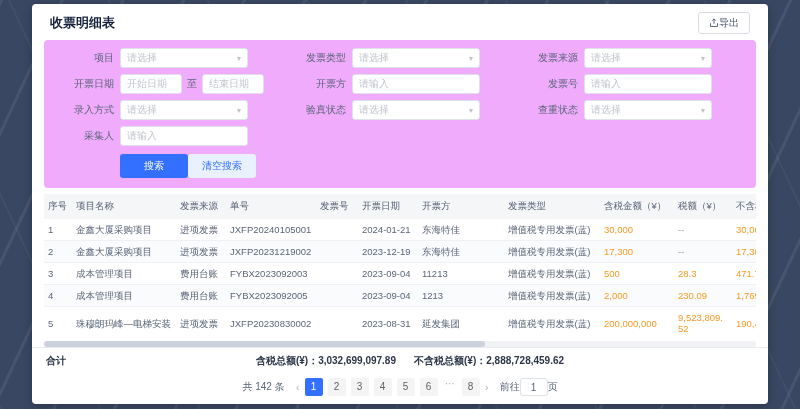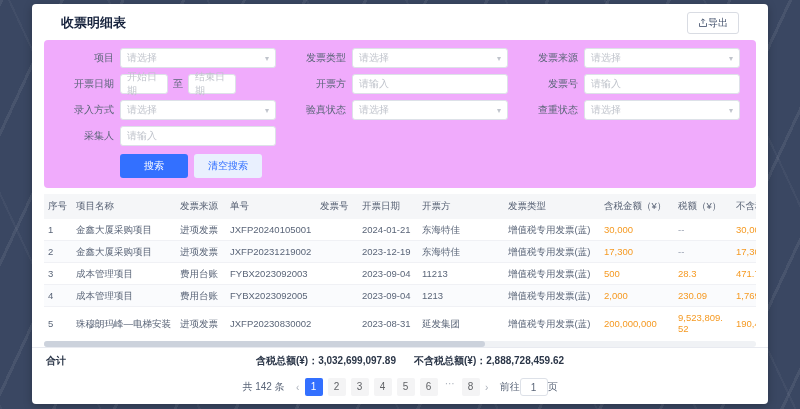--- a/index.html
+++ b/index.html
@@ -15,37 +15,37 @@
       repeating-linear-gradient(115deg, rgba(255,255,255,0.07) 0 3px, transparent 3px 55px),
       repeating-linear-gradient(65deg, rgba(255,255,255,0.04) 0 2px, transparent 2px 90px);
   }
   .card{
     position:absolute; left:32px; top:4px; right:32px; bottom:5px;
     background:#fff; border-radius:4px; overflow:hidden;
     display:flex; flex-direction:column;
     box-shadow:0 2px 8px rgba(0,0,0,.25);
   }
   
-  .card-header{ display:flex; align-items:center; justify-content:space-between; padding:8px 29px 6px; flex:none;}
+  .card-header{ display:flex; align-items:center; justify-content:space-between; padding:8px 18px 6px; flex:none;}
   .page-title{ font-size:13px; font-weight:bold; color:#17233d; }
   .export-btn{ display:flex; align-items:center; border:1px solid #d9dce3; background:#fff;
     border-radius:3px; padding:3px 10px; font-size:10px; color:#42506b; cursor:pointer; }
   .export-btn svg{ display:block; }
   
   .filter-panel{ margin:0 12px; background:#f0abfc; border-radius:4px; padding:8px 8px 10px; flex:none; }
   .f-row{ display:flex; margin-bottom:6px; }
   .f-field{ display:flex; align-items:center; width:33.33%; }
   .f-label{ width:62px; text-align:right; font-size:10px; color:#5a6578; margin-right:6px; flex:none; }
   .control{ height:20px; background:#fff; border:1px solid #dde1e8; border-radius:3px;
-    display:flex; align-items:center; justify-content:space-between; padding:0 6px; font-size:10px; color:#c0c4cc; width:156px; }
+    display:flex; align-items:center; justify-content:space-between; padding:0 6px; font-size:10px; color:#c0c4cc; width:128px; }
   .control.input{ justify-content:flex-start; }
   .caret{ color:#c0c4cc; font-size:8px; margin-left:4px; }
-  .date-box{ width:48px; }
+  .date-box{ width:62px; }
   .date-sep{ font-size:10px; color:#5a6578; margin:0 5px; }
-  .btn-row{ display:flex; gap:6px; margin:8px 0 0 68px; }
+  .btn-row{ display:flex; gap:0; margin:8px 0 0 68px; }
   .btn-primary{ background:#3370ff; color:#fff; border:none; border-radius:3px; font-size:10px; padding:5px 24px; cursor:pointer; }
   .btn-plain{ background:#e9f0fe; color:#3370ff; border:none; border-radius:3px; font-size:10px; padding:5px 14px; cursor:pointer; }
   
   .table-wrap{ flex:1; overflow:hidden; margin:6px 12px 0; }
   table{ border-collapse:collapse; table-layout:fixed; width:778px; font-size:9.5px; color:#5a6578; }
   col.c0{width:28px} col.c1{width:104px} col.c2{width:50px} col.c3{width:90px} col.c4{width:42px}
   col.c5{width:60px} col.c6{width:86px} col.c7{width:96px} col.c8{width:74px} col.c9{width:58px} col.c10{width:90px}
   th{ background:#f5f6f8; color:#555f72; font-weight:normal; text-align:left; padding:6px 4px; white-space:nowrap; overflow:hidden; }
   td{ padding:5px 4px; border-bottom:1px solid #f0f1f5; line-height:11px; overflow:hidden; }
   td.nw{ white-space:nowrap; }

